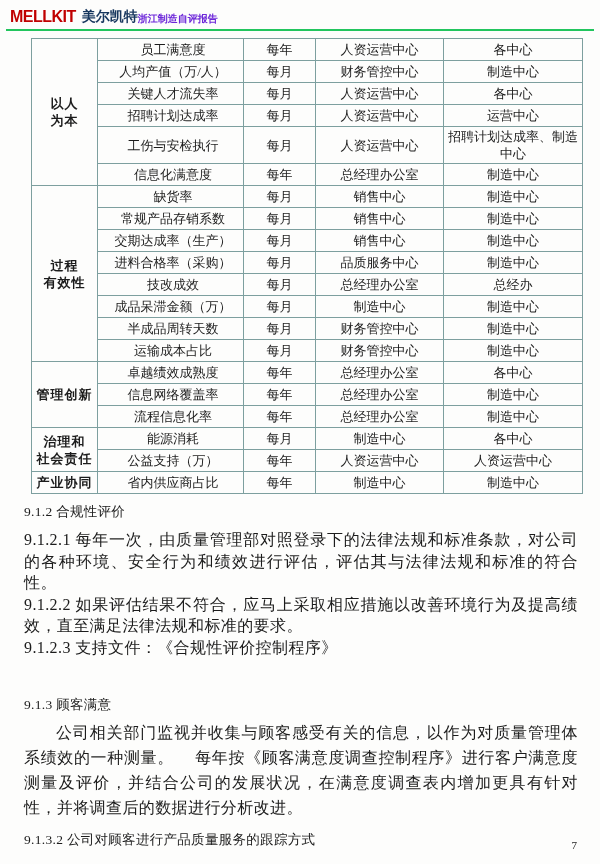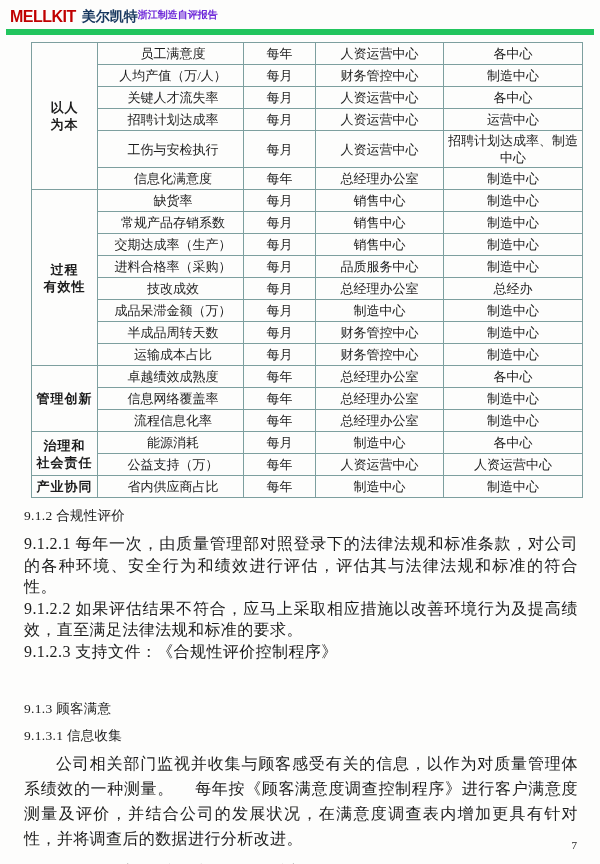--- a/index.html
+++ b/index.html
@@ -4,22 +4,22 @@
 <style>
   html,body { margin:0; padding:0; background:#e8e8e8; }
   .page {
     position:relative; width:600px; height:864px; margin:0 auto;
     background:#fdfdfc; overflow:hidden; box-sizing:border-box;
     font-family:"Liberation Serif","DejaVu Serif",serif; color:#1c1c1c;
   }
   
   .doc-header {
     margin:8px 6px 0 6px; padding:0 0 3px 4px;
-    border-bottom:6px solid #22c55e;
-    display:flex; align-items:flex-start; white-space:nowrap;
+    border-bottom:2px solid #22c55e;
+    display:flex; align-items:flex-end; white-space:nowrap;
   }
   .brand {
     font-family:"Liberation Sans","DejaVu Sans",sans-serif;
     font-weight:bold; font-size:16px; letter-spacing:-0.5px; color:#c00000;
     margin-right:6px;
   }
   .company { font-weight:bold; font-size:14px; color:#17375e; }
   .report-title { font-weight:bold; font-size:10px; color:#6d28d9; }
 
   
@@ -212,19 +212,18 @@
       </tbody>
   </table>
 
   <div class="content">
     <p class="sec-heading">9.1.2 合规性评价</p>
     <p class="para p9121">9.1.2.1 每年一次，由质量管理部对照登录下的法律法规和标准条款，对公司的各种环境、安全行为和绩效进行评估，评估其与法律法规和标准的符合性。</p>
     <p class="para">9.1.2.2 如果评估结果不符合，应马上采取相应措施以改善环境行为及提高绩效，直至满足法律法规和标准的要求。</p>
     <p class="para">9.1.2.3 支持文件：《合规性评价控制程序》</p>
 
     <p class="sec-heading s913-title">9.1.3  顾客满意</p>
-    <p class="sec-heading s9131-title">9.1.3.1 信息收集</p>
     <p class="para para-9131">公司相关部门监视并收集与顾客感受有关的信息，以作为对质量管理体系绩效的一种测量。　 每年按《顾客满意度调查控制程序》进行客户满意度测量及评价，并结合公司的发展状况，在满意度调查表内增加更具有针对性，并将调查后的数据进行分析改进。</p>
     <p class="sec-heading s9132-title">9.1.3.2  公司对顾客进行产品质量服务的跟踪方式</p>
   </div>
 
   <div class="page-number">7</div>
 </div>
 
 </body></html>

